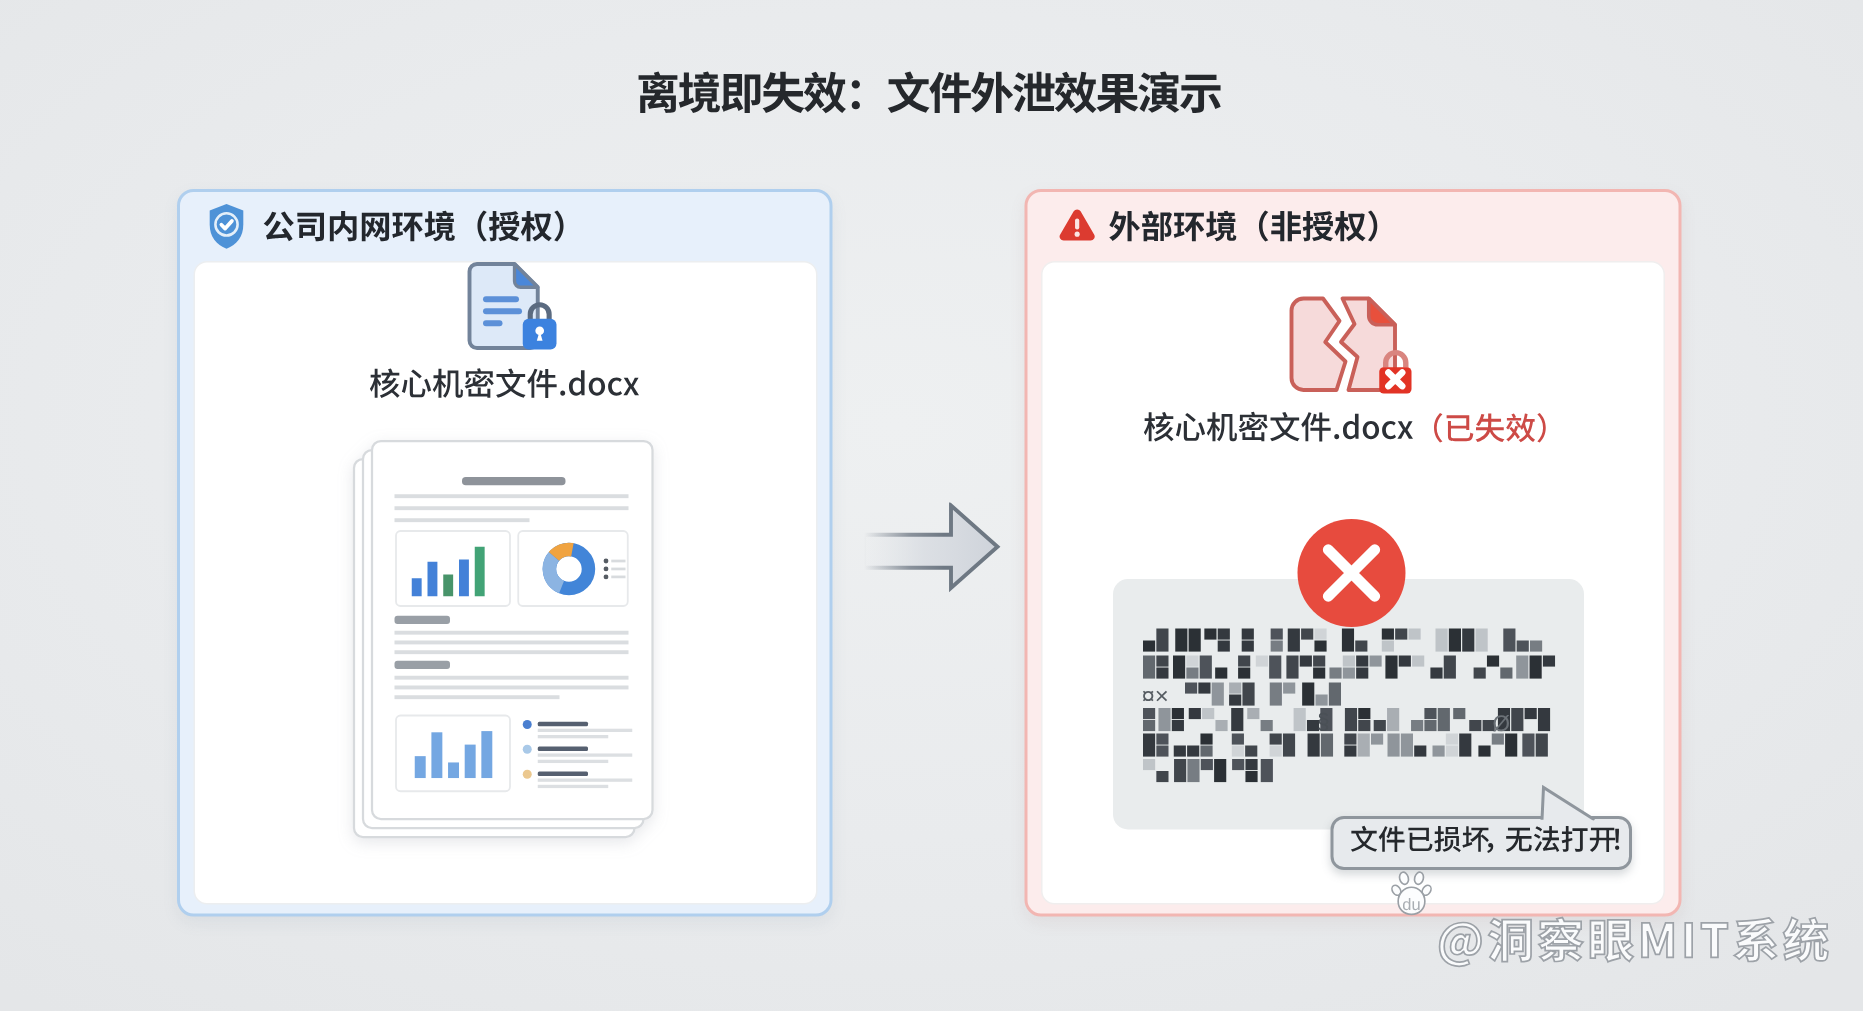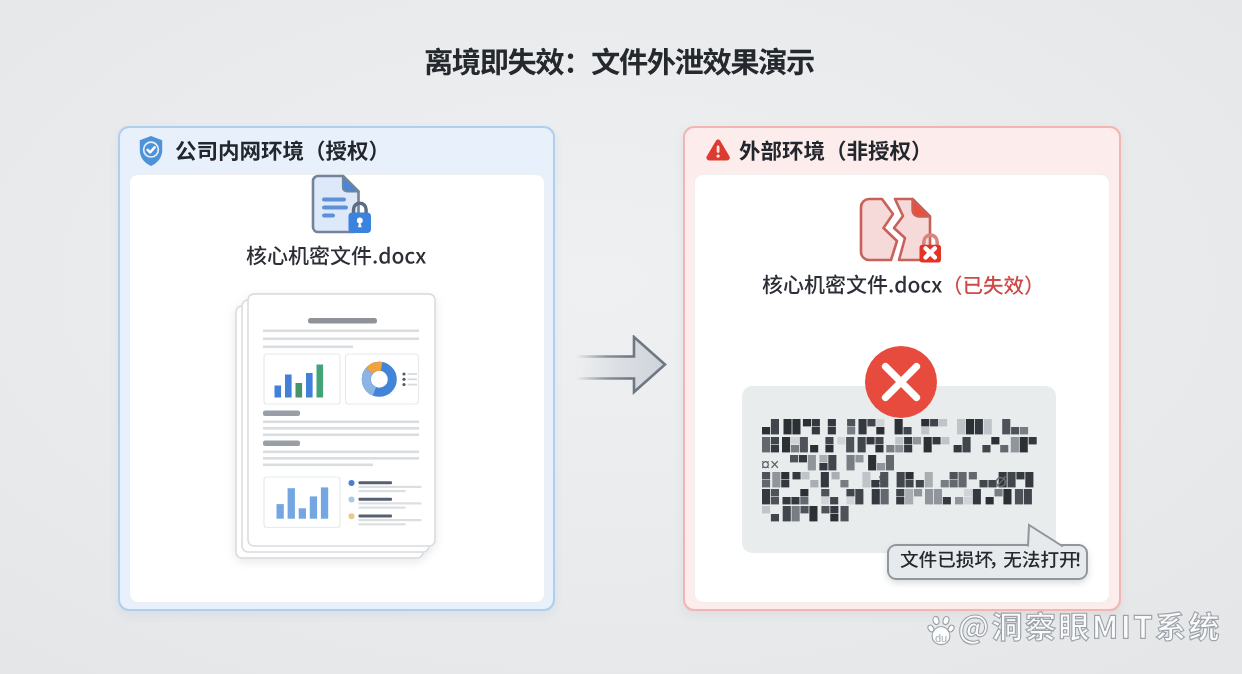--- a/index.html
+++ b/index.html
@@ -271,21 +271,21 @@
 <path d="M21.5 21.5 L52.5 52.5 M52.5 21.5 L21.5 52.5" stroke="#ffffff" stroke-width="7.2" stroke-linecap="round"></path>
 </svg></div>
 <div style="position:absolute;left:887px;top:544px;width:201px;height:36px;background:#e7eaed;border:2px solid #8f969d;border-radius:9px;box-sizing:border-box;box-shadow:0 3px 6px rgba(100,110,120,0.25);"></div>
 <div style="position:absolute;left:1022px;top:523px;"><svg width="44" height="24" viewBox="0 0 44 24">
 <path d="M6 23 L7 2 L41 23 Z" fill="#e7eaed"></path>
 <path d="M6 23.5 L7 2 L41 23.5" fill="none" stroke="#8f969d" stroke-width="2"></path>
 </svg></div>
 <div style="position:absolute;left:896px;top:546px;"><svg width="195" height="31" viewBox="0 0 195 31">
       <path transform="translate(4,20.4)" d="M7.8 -15.3C8.3 -14.4 8.8 -13.2 9.0 -12.5H0.9V-10.8H3.8C4.9 -8.0 6.2 -5.7 8.1 -3.7C6.1 -2.1 3.6 -0.9 0.6 -0.1C0.9 0.3 1.5 1.1 1.7 1.5C4.7 0.6 7.3 -0.7 9.4 -2.5C11.4 -0.7 13.9 0.6 16.9 1.4C17.2 0.9 17.7 0.2 18.1 -0.2C15.2 -0.9 12.7 -2.1 10.7 -3.8C12.5 -5.6 13.9 -7.9 14.9 -10.8H17.8V-12.5H9.4L11.0 -13.0C10.8 -13.8 10.2 -15.0 9.6 -15.9ZM9.4 -5.0C7.8 -6.6 6.5 -8.6 5.6 -10.8H12.9C12.1 -8.4 10.9 -6.5 9.4 -5.0Z M24.5 -6.5V-4.8H29.7V1.6H31.5V-4.8H36.4V-6.5H31.5V-10.2H35.6V-12.0H31.5V-15.5H29.7V-12.0H27.6C27.8 -12.8 28.0 -13.6 28.2 -14.4L26.5 -14.7C26.1 -12.4 25.3 -10.0 24.3 -8.5C24.7 -8.3 25.4 -7.8 25.8 -7.6C26.2 -8.3 26.7 -9.2 27.0 -10.2H29.7V-6.5ZM23.4 -15.6C22.4 -12.9 20.8 -10.2 19.1 -8.4C19.4 -8.0 19.9 -7.0 20.1 -6.6C20.6 -7.1 21.0 -7.7 21.5 -8.4V1.5H23.2V-11.1C23.9 -12.4 24.5 -13.8 25.0 -15.1Z M38.9 -14.6V-12.9H50.8V-8.4H41.6V-11.2H39.8V-2.1C39.8 0.4 40.8 1.0 44.1 1.0C44.8 1.0 49.9 1.0 50.7 1.0C53.9 1.0 54.6 0.0 55.0 -3.4C54.5 -3.6 53.7 -3.9 53.3 -4.1C53.0 -1.3 52.7 -0.7 50.7 -0.7C49.5 -0.7 45.0 -0.7 44.0 -0.7C42.0 -0.7 41.6 -0.9 41.6 -2.1V-6.6H50.8V-5.7H52.6V-14.6Z M65.5 -13.7H70.2V-11.6H65.5ZM63.8 -15.0V-10.3H72.0V-15.0ZM67.1 -6.5V-4.6C67.1 -3.2 66.6 -1.3 61.6 0.0C62.0 0.4 62.4 1.1 62.7 1.5C68.0 -0.1 68.8 -2.6 68.8 -4.6V-6.5ZM68.6 -1.2C70.0 -0.4 71.9 0.9 72.8 1.7L73.9 0.4C72.9 -0.4 71.0 -1.6 69.6 -2.4ZM63.3 -9.1V-2.3H65.0V-7.7H70.8V-2.4H72.6V-9.1ZM58.7 -15.7V-12.1H56.5V-10.4H58.7V-6.4C57.8 -6.1 57.0 -5.9 56.3 -5.7L56.6 -4.0L58.7 -4.7V-0.6C58.7 -0.4 58.6 -0.3 58.4 -0.3C58.2 -0.3 57.4 -0.3 56.7 -0.3C56.9 0.2 57.1 1.0 57.2 1.5C58.4 1.5 59.2 1.4 59.8 1.1C60.3 0.8 60.5 0.3 60.5 -0.6V-5.2L62.7 -5.9L62.5 -7.5L60.5 -6.9V-10.4H62.5V-12.1H60.5V-15.7Z M80.9 -14.6V-12.9H86.5C85.1 -10.2 82.8 -7.9 80.1 -6.5C80.5 -6.2 81.2 -5.4 81.4 -5.1C82.9 -5.9 84.3 -7.0 85.5 -8.4V1.5H87.2V-8.9C88.7 -7.7 90.5 -6.1 91.4 -5.1L92.6 -6.3C91.7 -7.4 89.7 -9.0 88.2 -10.1L87.2 -9.1V-10.6C87.7 -11.3 88.1 -12.1 88.5 -12.9H92.3V-14.6ZM74.9 -3.0 75.5 -1.2C77.2 -1.8 79.4 -2.6 81.5 -3.4L81.2 -5.1L79.1 -4.4V-9.5H81.0V-11.2H79.1V-15.5H77.5V-11.2H75.3V-9.5H77.5V-3.8C76.5 -3.4 75.6 -3.2 74.9 -3.0Z M92.0 2.2C94.2 1.6 95.5 -0.1 95.5 -2.1C95.5 -3.5 94.8 -4.4 93.7 -4.4C92.8 -4.4 92.1 -3.9 92.1 -2.9C92.1 -2.0 92.8 -1.5 93.7 -1.5L93.9 -1.5C93.8 -0.4 93.0 0.5 91.5 1.0Z M105.3 -14.5V-12.8H111.3C111.3 -11.6 111.2 -10.3 111.0 -9.1H104.1V-7.3H110.7C109.9 -4.3 108.2 -1.5 103.9 0.1C104.3 0.5 104.8 1.1 105.1 1.6C109.9 -0.4 111.7 -3.7 112.5 -7.3H112.7V-1.4C112.7 0.5 113.2 1.1 115.4 1.1C115.8 1.1 118.1 1.1 118.5 1.1C120.4 1.1 121.0 0.3 121.2 -2.8C120.7 -2.9 119.9 -3.2 119.5 -3.5C119.4 -1.0 119.2 -0.6 118.4 -0.6C117.9 -0.6 116.0 -0.6 115.6 -0.6C114.7 -0.6 114.5 -0.7 114.5 -1.4V-7.3H121.0V-9.1H112.8C113.0 -10.3 113.1 -11.6 113.1 -12.8H120.0V-14.5Z M123.6 -14.2C124.8 -13.7 126.3 -12.8 127.1 -12.1L128.1 -13.6C127.3 -14.2 125.8 -15.0 124.6 -15.5ZM122.6 -9.2C123.7 -8.6 125.3 -7.8 126.0 -7.2L127.0 -8.6C126.2 -9.2 124.7 -10.0 123.5 -10.5ZM123.2 0.1 124.7 1.3C125.8 -0.4 127.0 -2.7 128.0 -4.6L126.7 -5.8C125.6 -3.7 124.2 -1.3 123.2 0.1ZM129.1 1.0C129.7 0.7 130.5 0.6 137.2 -0.2C137.5 0.4 137.8 1.0 137.9 1.6L139.5 0.8C139.0 -0.7 137.6 -2.9 136.3 -4.6L134.9 -3.9C135.4 -3.2 135.9 -2.4 136.3 -1.7L131.1 -1.1C132.2 -2.6 133.2 -4.5 134.1 -6.3H139.3V-8.0H134.6V-11.0H138.6V-12.7H134.6V-15.7H132.8V-12.7H128.9V-11.0H132.8V-8.0H128.2V-6.3H132.0C131.2 -4.4 130.1 -2.5 129.7 -2.0C129.3 -1.3 128.9 -0.9 128.5 -0.7C128.7 -0.3 129.0 0.6 129.1 1.0Z M143.9 -15.7V-12.0H141.3V-10.4H143.9V-6.7L141.1 -6.0L141.6 -4.3L143.9 -4.9V-0.6C143.9 -0.4 143.8 -0.3 143.6 -0.3C143.3 -0.2 142.5 -0.2 141.7 -0.3C141.9 0.2 142.2 0.9 142.2 1.4C143.6 1.4 144.4 1.4 144.9 1.1C145.5 0.8 145.7 0.3 145.7 -0.6V-5.4L148.3 -6.2L148.1 -7.8L145.7 -7.2V-10.4H148.1V-12.0H145.7V-15.7ZM148.3 -14.2V-12.4H153.3V-0.9C153.3 -0.5 153.2 -0.4 152.8 -0.4C152.4 -0.4 151.0 -0.4 149.8 -0.5C150.0 0.1 150.4 0.9 150.5 1.5C152.2 1.5 153.4 1.4 154.2 1.1C154.9 0.8 155.2 0.2 155.2 -0.9V-12.4H158.4V-14.2Z M170.9 -12.9V-7.9H166.1V-8.6V-12.9ZM159.9 -7.9V-6.2H164.2C163.9 -3.8 162.9 -1.5 159.9 0.3C160.4 0.6 161.1 1.2 161.4 1.6C164.7 -0.5 165.7 -3.3 166.0 -6.2H170.9V1.6H172.7V-6.2H176.8V-7.9H172.7V-12.9H176.2V-14.5H160.6V-12.9H164.3V-8.6V-7.9Z M177.3 -4.6H178.9L179.3 -11.5L179.3 -13.9H176.8L176.9 -11.5ZM178.1 0.1C178.9 0.1 179.5 -0.4 179.5 -1.3C179.5 -2.1 178.9 -2.7 178.1 -2.7C177.3 -2.7 176.7 -2.1 176.7 -1.3C176.7 -0.4 177.3 0.1 178.1 0.1Z" fill="#25282c"></path>
     </svg></div>
-<div style="position:absolute;left:927px;top:614px;"><svg width="28" height="34" viewBox="0 0 28 34">
+<div style="position:absolute;left:927px;top:579px;"><svg width="28" height="34" viewBox="0 0 28 34">
 <g fill="#fcfdfe" stroke="#9ba0a6" stroke-width="1.1">
 <ellipse cx="9" cy="6.5" rx="2.9" ry="4.1" transform="rotate(-14 9 6.5)"></ellipse>
 <ellipse cx="19" cy="6.5" rx="2.9" ry="4.1" transform="rotate(14 19 6.5)"></ellipse>
 <ellipse cx="3.9" cy="14.5" rx="2.6" ry="3.6" transform="rotate(-32 3.9 14.5)"></ellipse>
 <ellipse cx="24.1" cy="14.5" rx="2.6" ry="3.6" transform="rotate(32 24.1 14.5)"></ellipse>
 <path d="M14 12.5 c4.9 0 8.9 4.3 8.9 9.4 c0 5 -3.6 8.7 -8.9 8.7 c-5.3 0 -8.9 -3.7 -8.9 -8.7 C5.1 16.8 9.1 12.5 14 12.5 Z"></path>
 </g>
 <text x="14" y="27.5" text-anchor="middle" font-size="11" fill="#a9aeb3" font-family="Liberation Sans">du</text>
 </svg></div>
 <div style="position:absolute;left:954px;top:607px;"><svg width="271" height="46" viewBox="0 0 271 46">

